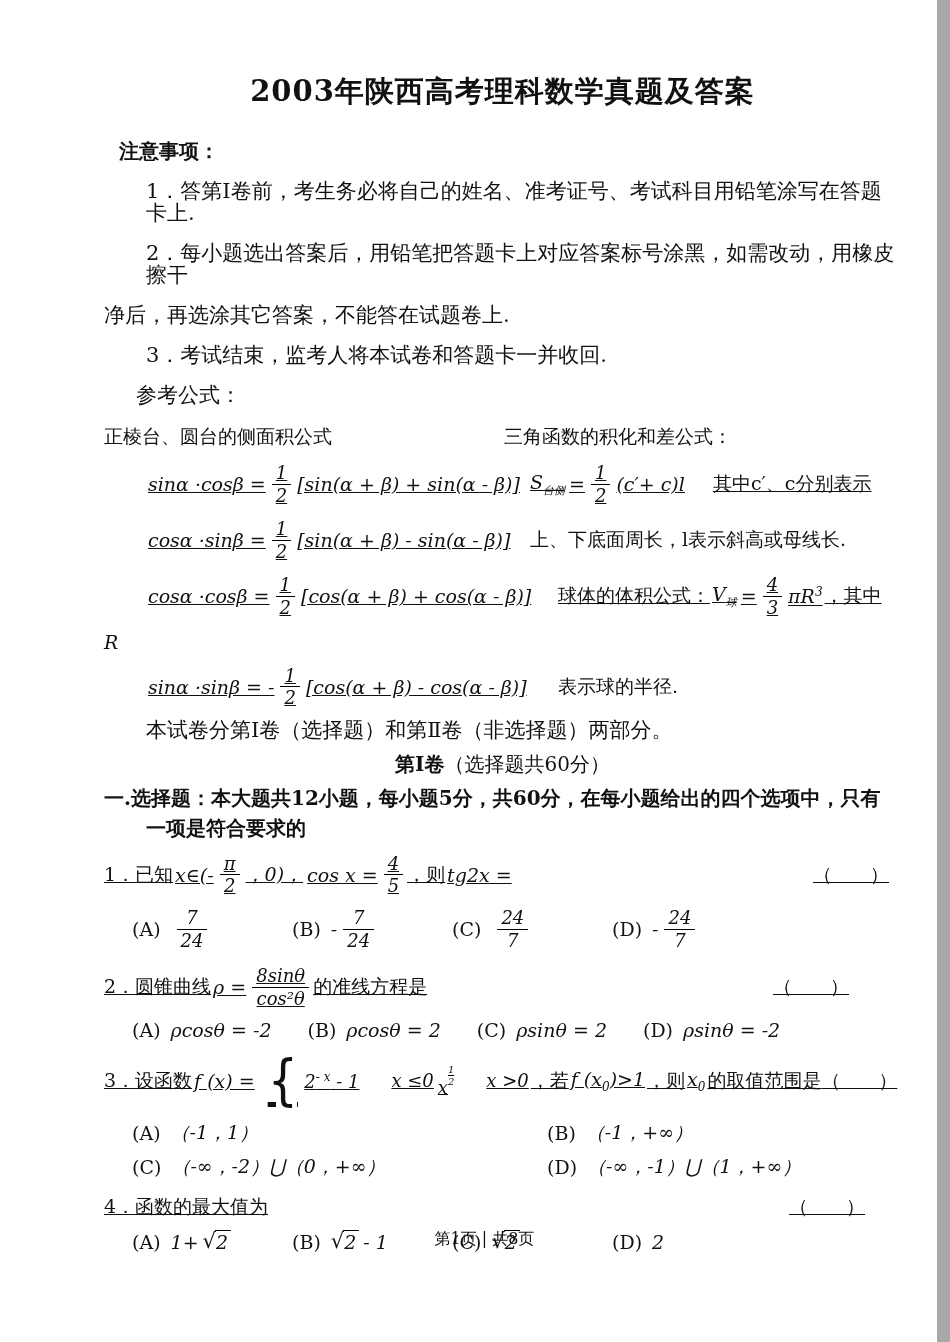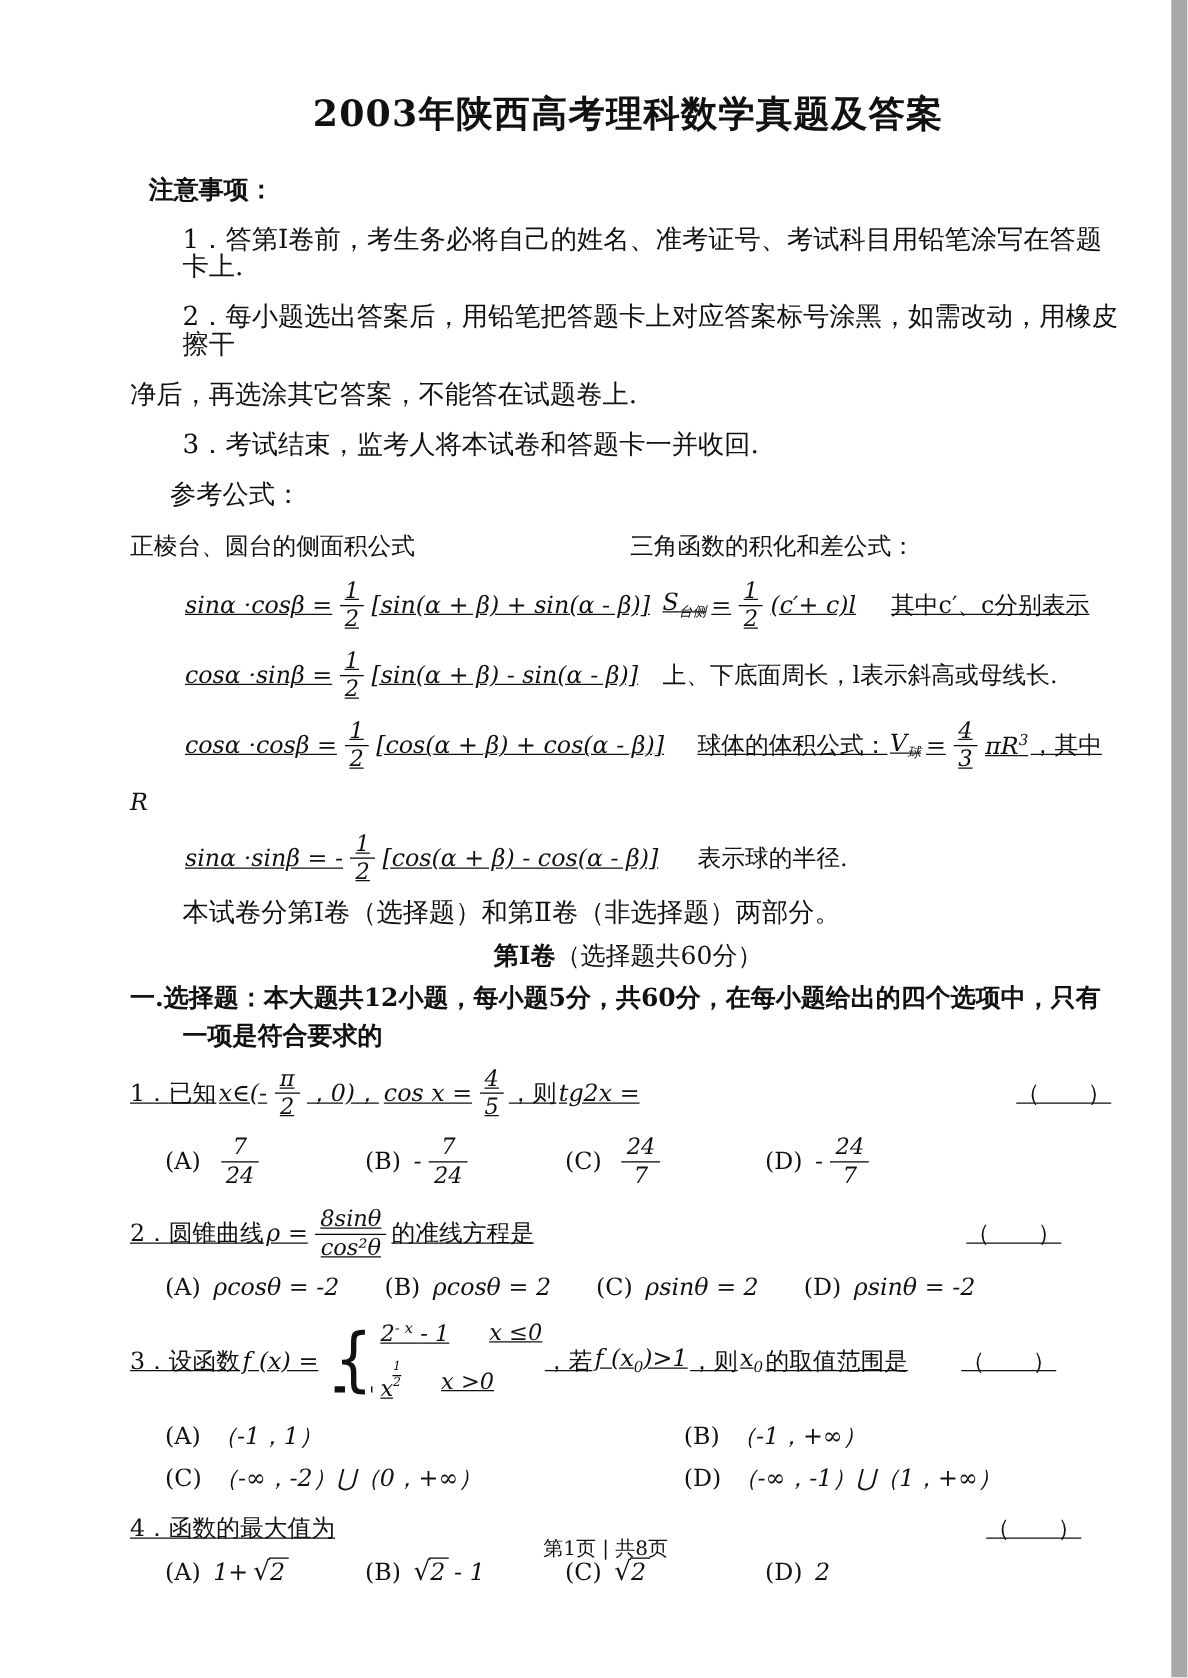--- a/index.html
+++ b/index.html
@@ -29,21 +29,21 @@
   .gap2 { margin-left: 54px; }
 
   .frac { display: inline-block; vertical-align: middle; text-align: center; margin: 0 4px; font-style: italic; }
   .frac .num, .frac .den { display: block; line-height: 1.2; padding: 0 4px; font-size: 18px; }
   .frac .den { border-top: 1.5px solid #000; }
 
   sub, sup { font-size: 12px; }
   sub.cjk { font-size: 11px; }
 
   .brace { font-size: 56px; font-weight: 400; line-height: 0.9; margin: 0 2px 0 8px; display: inline-block; transform: scaleX(0.85); font-family: "DejaVu Sans", sans-serif; }
-  .cases { display: inline-flex; flex-direction: column; row-gap: 10px; }
+  .cases { display: inline-flex; flex-direction: row; row-gap: 0; }
   .case-row { display: flex; align-items: center; column-gap: 28px; font-size: 18px; }
   .tfrac { display: inline-block; vertical-align: 8px; text-align: center; font-size: 10px; line-height: 1.15; font-style: italic; }
   .tfrac .tnum { display: block; }
   .tfrac .tden { display: block; border-top: 1px solid #000; }
 
   .paren { margin-left: auto; }
   .qrow { font-size: 19px; margin: 0 0 10px; }
 
   .opts4 { display: flex; padding-left: 28px; margin: 0 0 14px; font-size: 19px; }
   .opts4 .opt { width: 160px; display: flex; align-items: center; }

